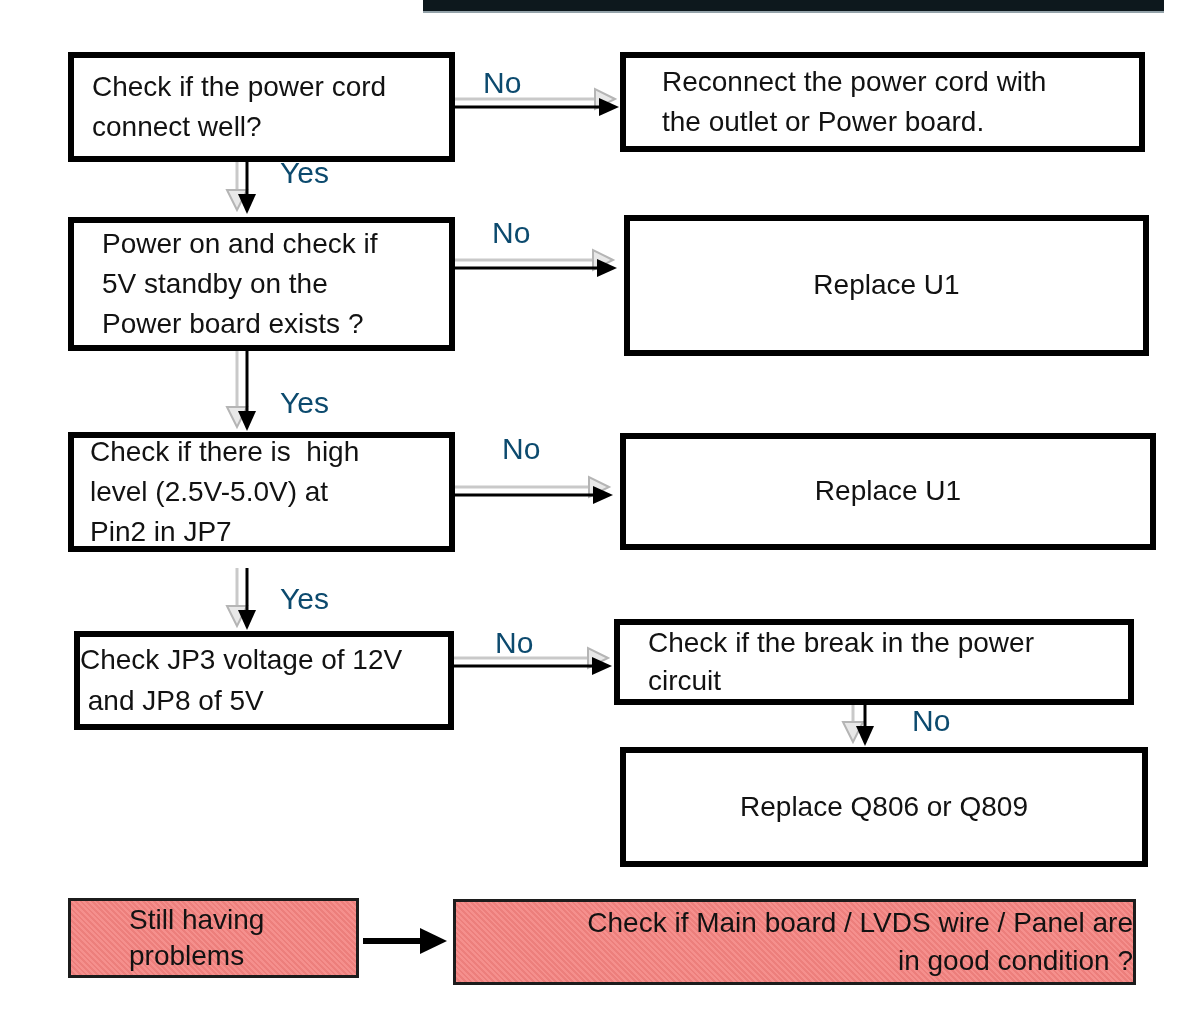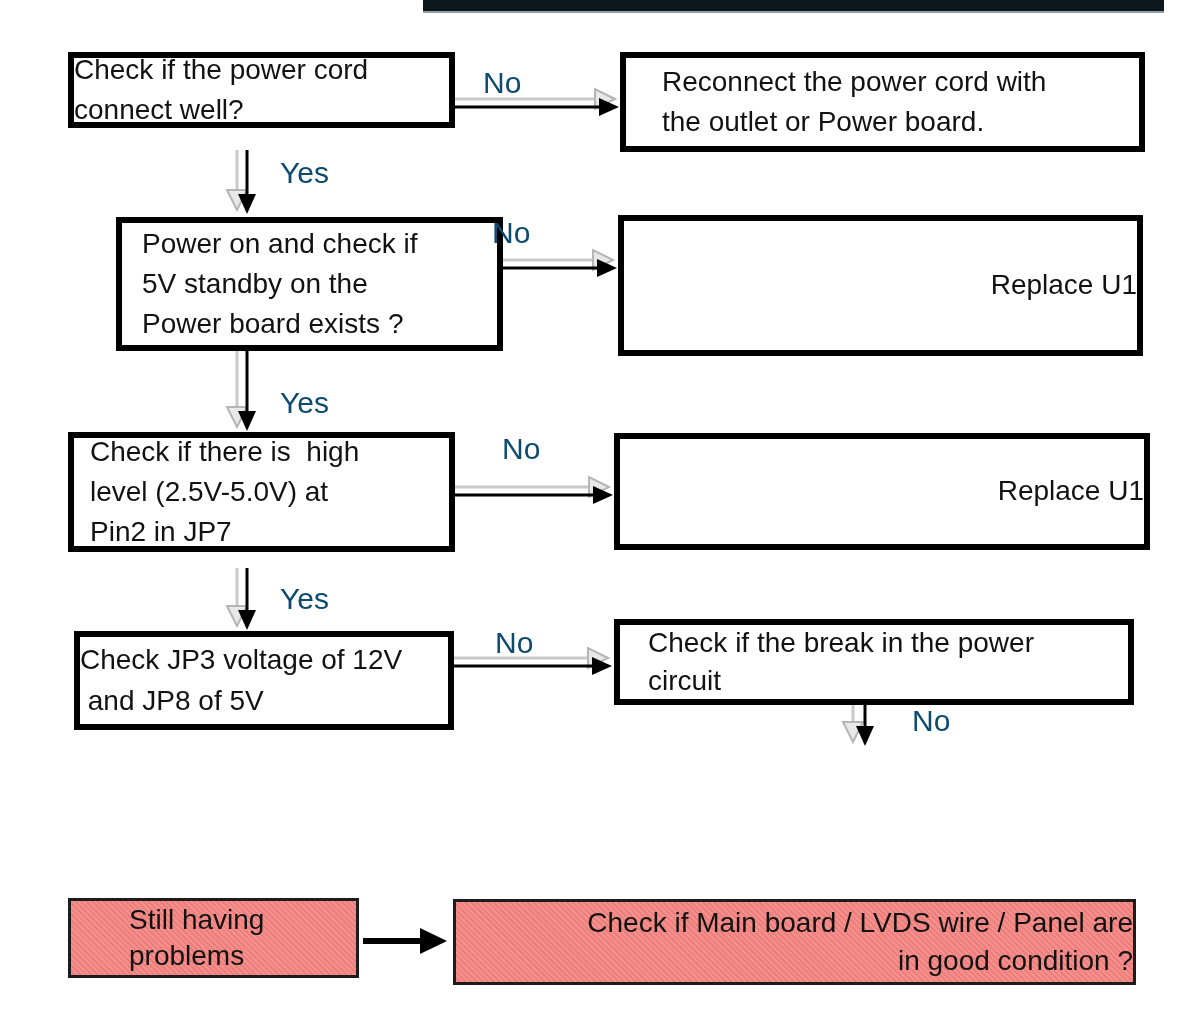--- a/index.html
+++ b/index.html
@@ -11,21 +11,21 @@
     position:absolute;left:423px;top:0;width:741px;height:11px;
     background:#0d181d;border-bottom:2px solid #93a2a9;
   }
   .arrows{position:absolute;left:0;top:0;}
   .fbox{
     position:absolute;background:#ffffff;border:6px solid #000000;
     box-sizing:border-box;display:flex;align-items:center;
     font-size:28px;line-height:1.43;white-space:pre-wrap;text-align:left;
   }
   .fbox .t{display:block;width:100%;}
-  .center{text-align:right;}
+  .center{text-align:center;margin-left:6px;}
   .pink{
     background-color:#f48380;border-width:3px;border-color:#1c1c1c;
     background-image:repeating-linear-gradient(45deg, rgba(255,255,255,0.10) 0 2px, rgba(0,0,0,0.03) 2px 4px);
   }
   .lbl{position:absolute;font-size:30px;color:#0c4a6e;}
 </style>
 </head>
 <body>
 
 <div class="canvas">
@@ -71,30 +71,30 @@
 
     <line x1="853" y1="704" x2="853" y2="734" stroke="#c9c9c9" stroke-width="3"></line>
     <polygon points="853,742 843,722 863,722" fill="#e8e8e8" stroke="#b5b5b5" stroke-width="2"></polygon>
     <line x1="865" y1="704" x2="865" y2="732" stroke="#000" stroke-width="3"></line>
     <polygon points="865,746 856,726 874,726" fill="#000"></polygon>
 
     <line x1="363" y1="941" x2="424" y2="941" stroke="#000" stroke-width="6"></line>
     <polygon points="447,941 420,928 420,954" fill="#000"></polygon>
   </svg>
 
-  <div class="fbox" style="left:68px;top:52px;width:387px;height:76px;padding-left:0;align-items:center;">
+  <div class="fbox" style="left:68px;top:52px;width:387px;height:110px;padding-left:18px;align-items:center;">
     <span class="t">Check if the power cord
 connect well?</span>
   </div>
   <div class="fbox" style="left:620px;top:52px;width:525px;height:100px;padding-left:36px;">
     <span class="t">Reconnect the power cord with
 the outlet or Power board.</span>
   </div>
 
-  <div class="fbox" style="left:68px;top:217px;width:387px;height:134px;padding-left:20px;margin-left:48px;">
+  <div class="fbox" style="left:68px;top:217px;width:387px;height:134px;padding-left:28px;">
     <span class="t">Power on and check if
 5V standby on the
 Power board exists ?</span>
   </div>
   <div class="fbox center" style="left:618px;top:215px;width:525px;height:141px;">
     <span class="t">Replace U1</span>
   </div>
 
   <div class="fbox" style="left:68px;top:432px;width:387px;height:120px;padding-left:16px;">
     <span class="t">Check if there is  high
@@ -106,20 +106,23 @@
   </div>
 
   <div class="fbox" style="left:74px;top:631px;width:380px;height:99px;padding-left:0;">
     <span class="t">Check JP3 voltage of 12V
  and JP8 of 5V</span>
   </div>
   <div class="fbox" style="left:614px;top:619px;width:520px;height:86px;padding-left:28px;line-height:1.35;">
     <span class="t">Check if the break in the power
 circuit</span>
   </div>
+  <div class="fbox center" style="left:614px;top:747px;width:528px;height:120px;">
+    <span class="t">Replace Q806 or Q809</span>
+  </div>
 
   <div class="fbox pink" style="left:68px;top:898px;width:291px;height:80px;padding-left:58px;line-height:1.3;">
     <span class="t">Still having
 problems</span>
   </div>
   <div class="fbox pink" style="left:453px;top:899px;width:683px;height:86px;padding-left:22px;line-height:1.35;text-align:right;">
     <span class="t">Check if Main board / LVDS wire / Panel are
 in good condition ?</span>
   </div>
 

